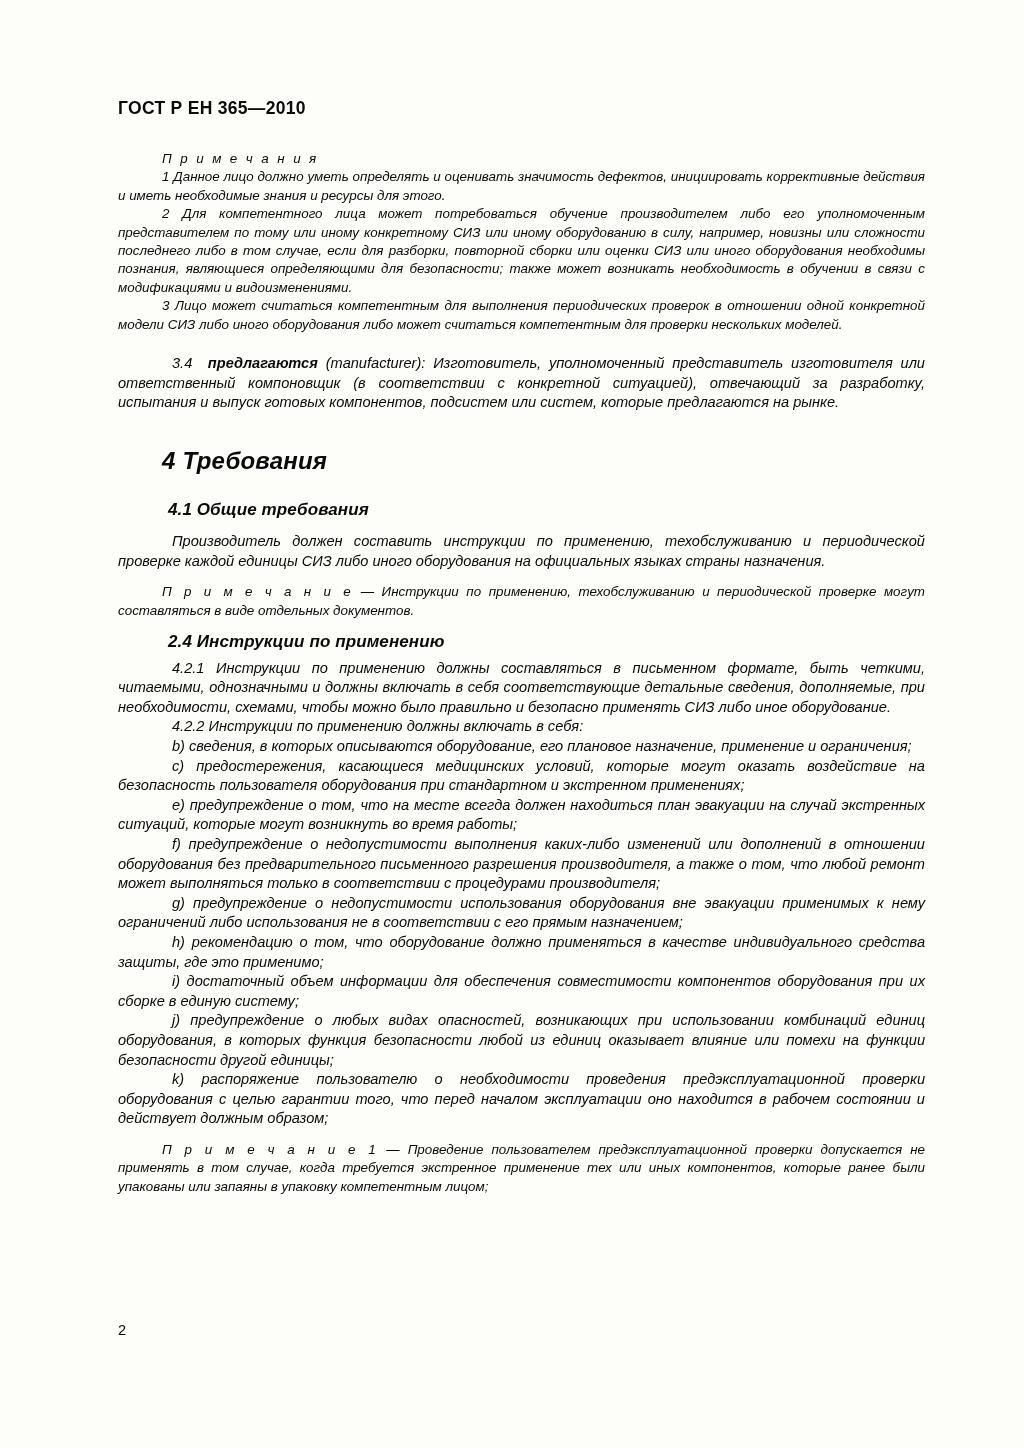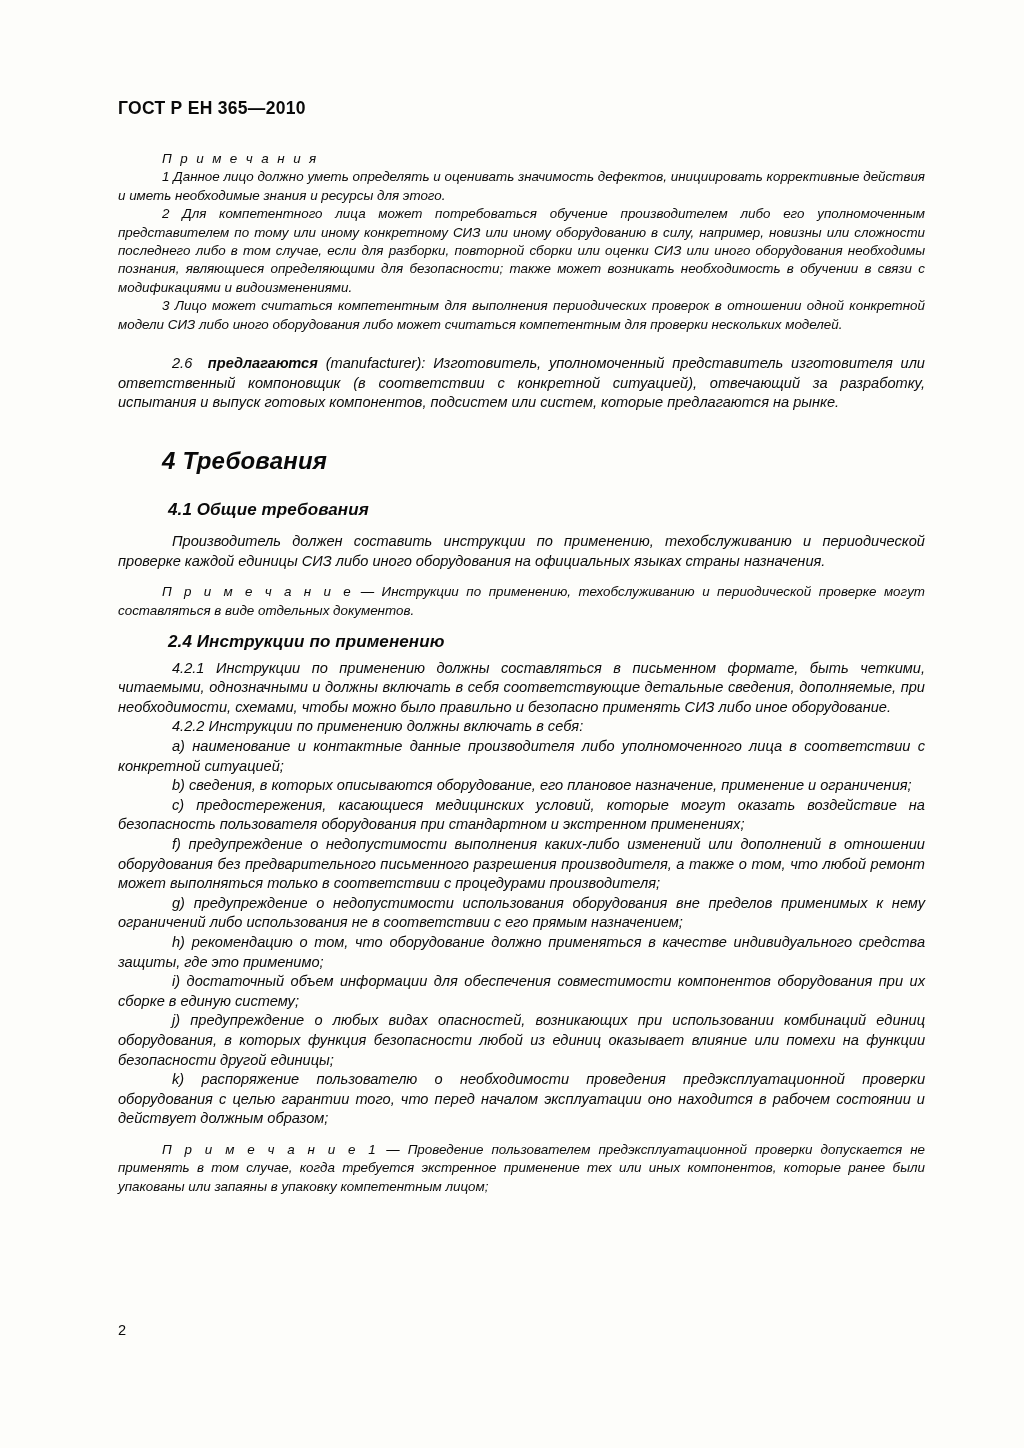--- a/index.html
+++ b/index.html
@@ -97,21 +97,21 @@
 
   <div class="body-col">
 
     <p class="note-small note-head-block spaced">П р и м е ч а н и я</p>
     <p class="note-small indent">1  Данное лицо должно уметь определять и оценивать значимость дефектов, инициировать коррективные действия и иметь необходимые знания и ресурсы для этого.</p>
     <p class="note-small indent">2  Для компетентного лица может потребоваться обучение производителем либо его уполномоченным представителем по тому или иному конкретному СИЗ или иному оборудованию в силу, например, новизны или сложности последнего либо в том случае, если для разборки, повторной сборки или оценки СИЗ или иного оборудования необходимы познания, являющиеся определяющими для безопасности; также может возникать необходимость в обучении в связи с модификациями и видоизменениями.</p>
     <p class="note-small indent">3  Лицо может считаться компетентным для выполнения периодических проверок в отношении одной конкретной модели СИЗ либо иного оборудования либо может считаться компетентным для проверки нескольких моделей.</p>
 
     <div class="gap-m"></div>
 
-    <p class="indent-lg"><span>2.6</span>&nbsp; <b class="term">предлагаются</b> <span>(manufacturer):</span> <span>Изготовитель, уполномоченный представитель изготовителя или ответственный компоновщик (в соответствии с конкретной ситуацией), отвечающий за разработку, испытания и выпуск готовых компонентов, подсистем или систем, которые предлагаются на рынке.</span></p>
+    <p class="indent-lg"><span>3.4</span>&nbsp; <b class="term">предлагаются</b> <span>(manufacturer):</span> <span>Изготовитель, уполномоченный представитель изготовителя или ответственный компоновщик (в соответствии с конкретной ситуацией), отвечающий за разработку, испытания и выпуск готовых компонентов, подсистем или систем, которые предлагаются на рынке.</span></p>
 
     <div class="gap-xl"></div>
 
     <p class="h1">4  Требования</p>
 
     <div class="gap-l"></div>
 
     <p class="h2">4.1  Общие требования</p>
 
     <div class="gap-s"></div>
@@ -124,25 +124,25 @@
 
     <div class="gap-s"></div>
 
     <p class="h2">2.4  Инструкции по применению</p>
 
     <div class="gap-xs"></div>
 
     <p class="indent-lg">4.2.1  Инструкции по применению должны составляться в письменном формате, быть четкими, читаемыми, однозначными и должны включать в себя соответствующие детальные сведения, дополняемые, при необходимости, схемами, чтобы можно было правильно и безопасно применять СИЗ либо иное оборудование.</p>
     <p class="indent-lg">4.2.2  Инструкции по применению должны включать в себя:</p>
 
-    <p class="indent-lg">a)  наименование и контактные данные производителя либо уполномоченного лица в соответствии с конкретной ситуацией;</p>
     <p class="indent-lg">b)  сведения, в которых описываются оборудование, его плановое назначение, применение и ограничения;</p>
     <p class="indent-lg">c)  предостережения, касающиеся медицинских условий, которые могут оказать воздействие на безопасность пользователя оборудования при стандартном и экстренном применениях;</p>
+    <p class="indent-lg">e)  предупреждение о том, что на месте всегда должен находиться план эвакуации на случай экстренных ситуаций, которые могут возникнуть во время работы;</p>
     <p class="indent-lg">f)  предупреждение о недопустимости выполнения каких-либо изменений или дополнений в отношении оборудования без предварительного письменного разрешения производителя, а также о том, что любой ремонт может выполняться только в соответствии с процедурами производителя;</p>
-    <p class="indent-lg">g)  предупреждение о недопустимости использования оборудования вне пределов применимых к нему ограничений либо использования не в соответствии с его прямым назначением;</p>
+    <p class="indent-lg">g)  предупреждение о недопустимости использования оборудования вне эвакуации применимых к нему ограничений либо использования не в соответствии с его прямым назначением;</p>
     <p class="indent-lg">h)  рекомендацию о том, что оборудование должно применяться в качестве индивидуального средства защиты, где это применимо;</p>
     <p class="indent-lg">i)  достаточный объем информации для обеспечения совместимости компонентов оборудования при их сборке в единую систему;</p>
     <p class="indent-lg">j)  предупреждение о любых видах опасностей, возникающих при использовании комбинаций единиц оборудования, в которых функция безопасности любой из единиц оказывает влияние или помехи на функции безопасности другой единицы;</p>
     <p class="indent-lg">k)  распоряжение пользователю о необходимости проведения предэксплуатационной проверки оборудования с целью гарантии того, что перед началом эксплуатации оно находится в рабочем состоянии и действует должным образом;</p>
 
     <div class="gap-s"></div>
 
     <p class="note-small indent"><span class="spaced">П р и м е ч а н и е  1</span><span> — Проведение пользователем предэксплуатационной проверки допускается не применять в том случае, когда требуется экстренное применение тех или иных компонентов, которые ранее были упакованы или запаяны в упаковку компетентным лицом;</span></p>
 
   </div>

